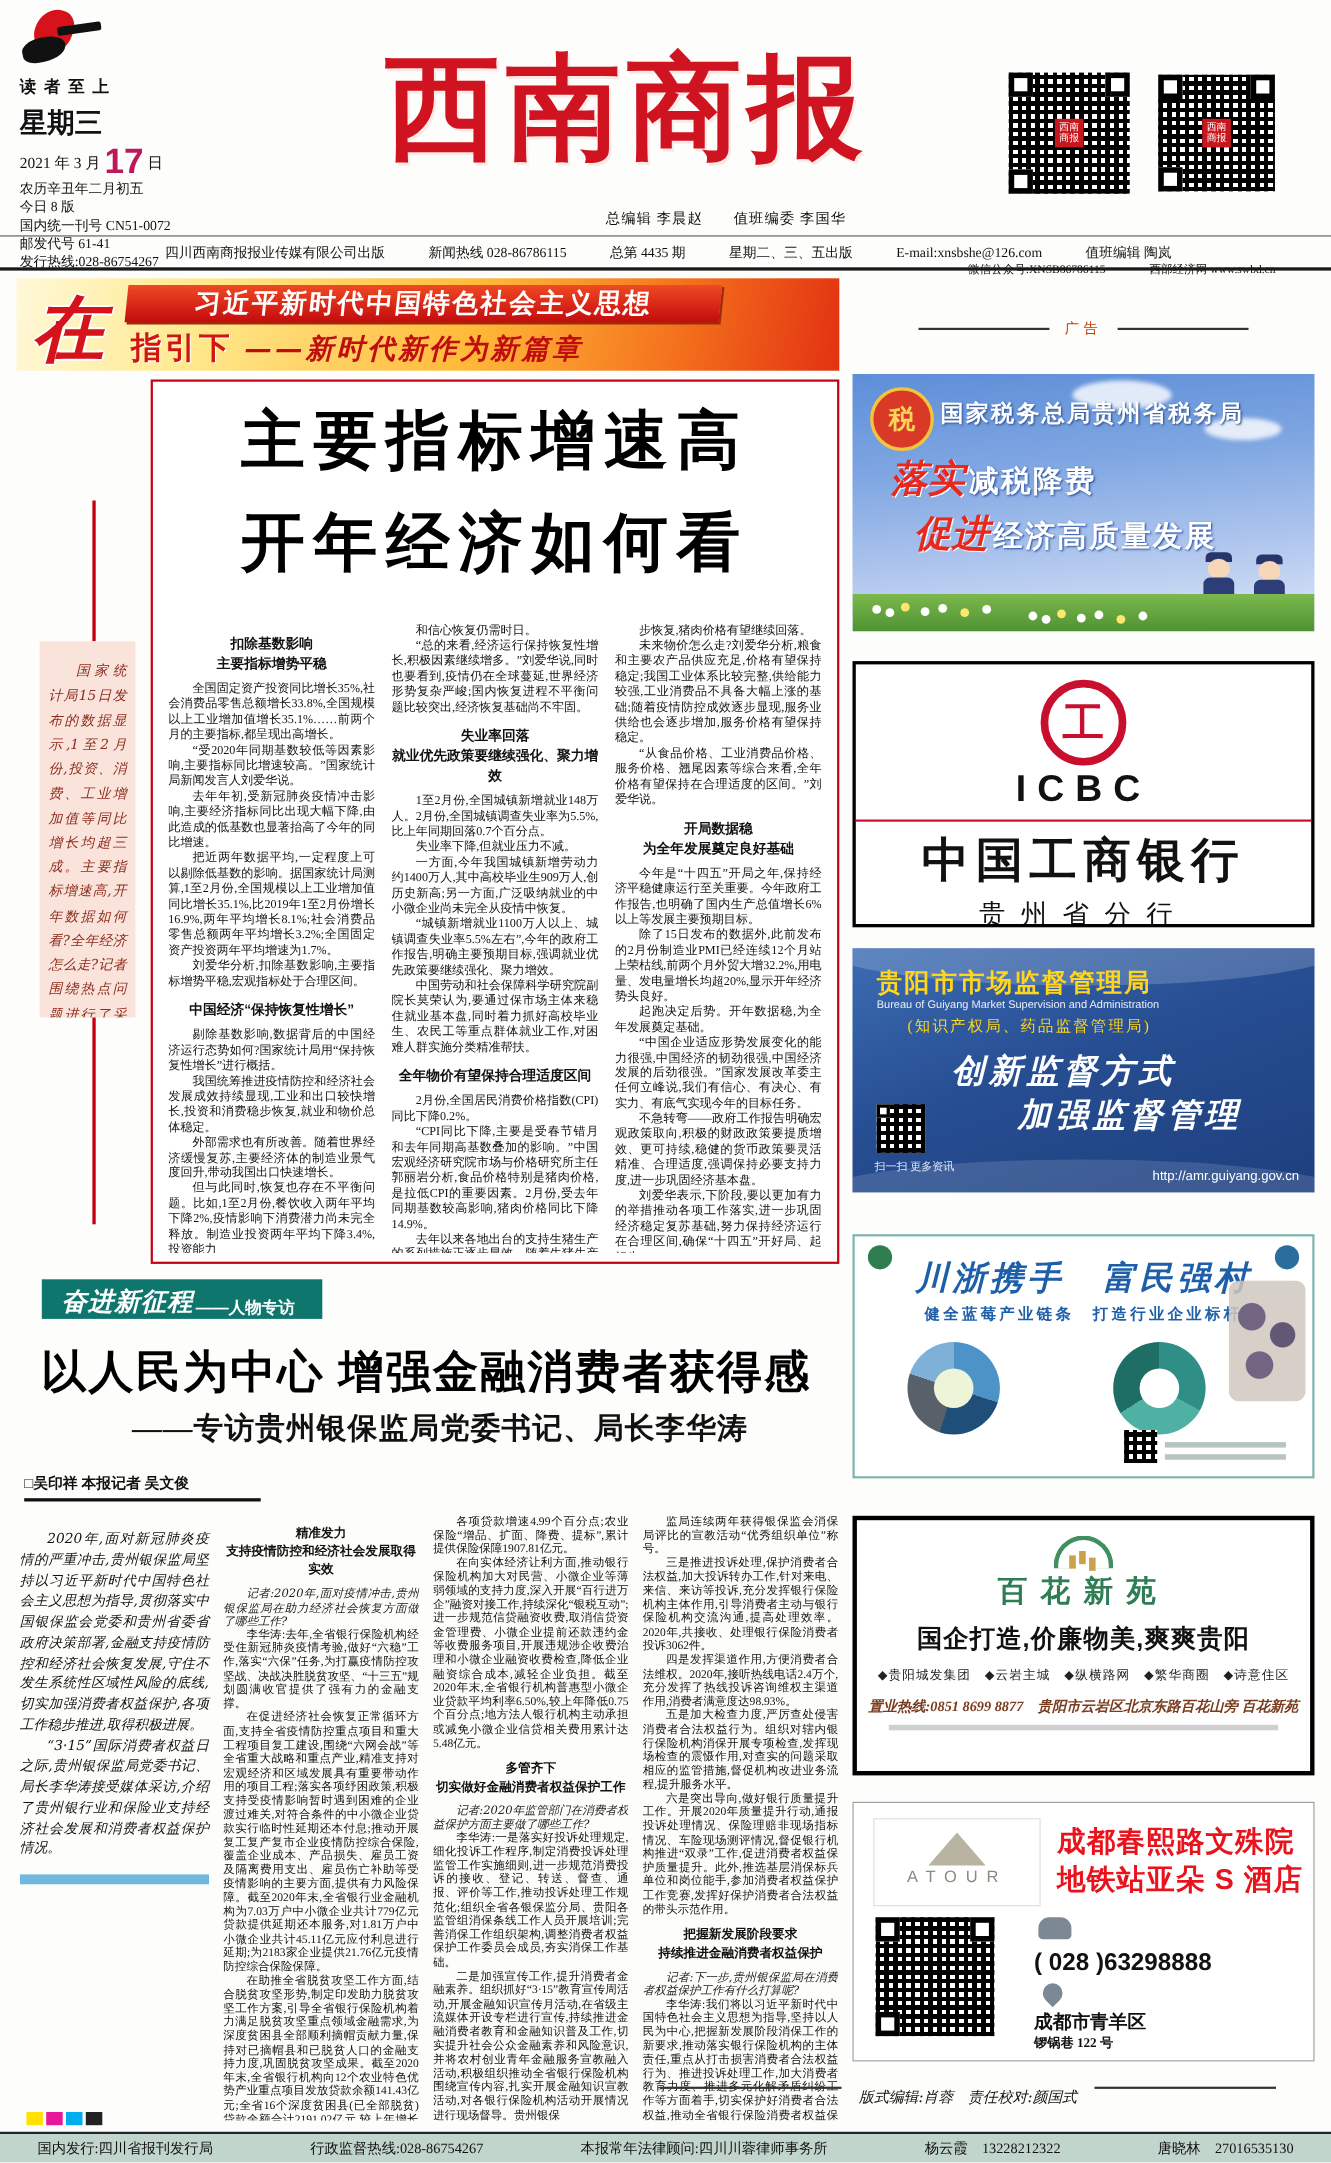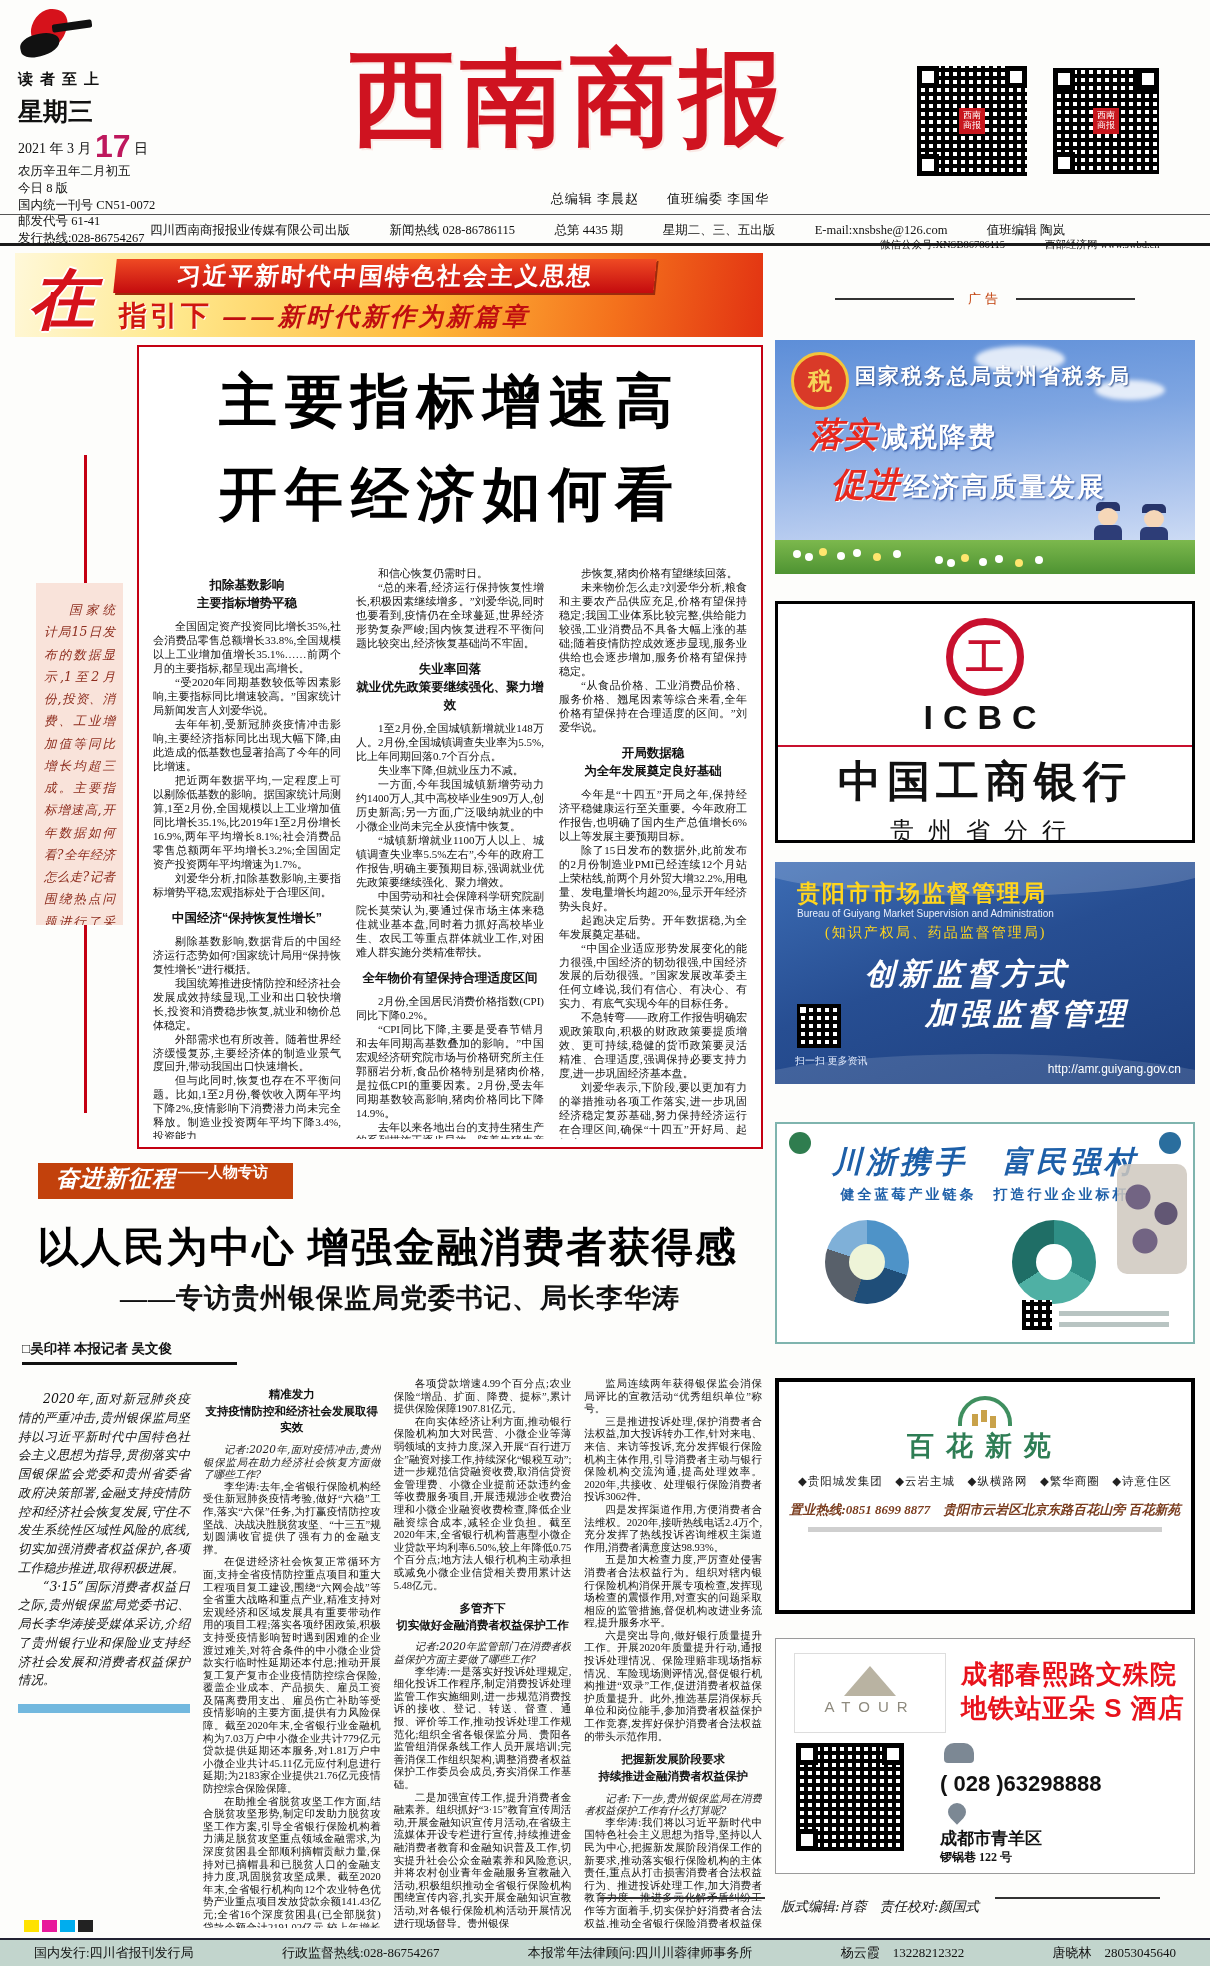--- a/index.html
+++ b/index.html
@@ -61,21 +61,21 @@
 
   
   .railA{left:84px;top:455px;width:3px;height:128px;background:#c40012;}
   .railB{left:84px;top:925px;width:3px;height:188px;background:#c40012;}
   .pink{left:36px;top:583px;width:87px;height:342px;background:#f9e3da;box-sizing:border-box;padding:16px 8px;
         font-size:12.5px;line-height:1.78;color:#8d2c1d;text-align:justify;font-style:italic;
         font-family:"DejaVu Serif",serif;overflow:hidden;}
   .pink p{margin:0;text-indent:2em;}
 
   
-  .s2banner{left:38px;top:1163px;width:255px;height:36px;background:#c2410c;color:#fff;display:flex;align-items:flex-start;padding-left:18px;box-sizing:border-box;gap:2px;}
+  .s2banner{left:38px;top:1163px;width:255px;height:36px;background:#0f766e;color:#fff;display:flex;align-items:flex-end;padding-left:18px;box-sizing:border-box;gap:2px;}
   .s2banner .t1{font-size:23px;font-weight:900;font-style:italic;font-family:"DejaVu Serif",serif;letter-spacing:1px;}
   .s2banner .t2{font-size:15px;font-weight:bold;font-family:"Liberation Sans",sans-serif;}
   .s2head{left:0;top:1220px;width:775px;text-align:center;font-size:41px;font-weight:900;letter-spacing:2px;color:#000;}
   .s2sub{left:0;top:1280px;width:800px;text-align:center;font-size:27px;font-weight:bold;letter-spacing:1px;}
   .byline{left:22px;top:1340px;font-size:13.5px;font-weight:bold;}
   .byrule{left:22px;top:1362px;width:215px;height:3px;background:#111;}
   .a2cols{left:18px;top:1378px;width:744px;height:550px;display:flex;gap:13px;overflow:hidden;}
   .a2cols .colA{width:172px;flex:none;font-size:12.5px;line-height:1.5;text-align:justify;font-family:"DejaVu Serif",serif;margin-top:12px;}
   .a2cols .colA .blk-q{font-style:italic;text-indent:2em;color:#111;}
   .a2cols .col{flex:1;overflow:hidden;font-size:10.5px;line-height:1.2;text-align:justify;}
@@ -400,20 +400,21 @@
   <div class="qr qrbx2"></div>
   <div class="mini ni"></div>
     <div class="mini2 ni"></div>
 </div>
 
 <div class="abs ad bh">
   <div class="logo">
       <i></i>
     </div>
   <div class="nm">百花新苑</div>
+  <div class="sl">国企打造,价廉物美,爽爽贵阳</div>
   <div class="ft">◆贵阳城发集团　◆云岩主城　◆纵横路网　◆繁华商圈　◆诗意住区</div>
   <div class="hl">置业热线:0851 8699 8877　贵阳市云岩区北京东路百花山旁 百花新苑</div>
   <div class="tiny ni"></div>
 </div>
 
 <div class="abs ad at">
   <div class="abx">
     <div class="tri"></div>
     <div class="aen">ATOUR</div>
   </div>
@@ -439,14 +440,14 @@
   <i style="background:#ffe200;"></i>
     <i style="background:#e8189b;"></i>
     <i style="background:#00adee;"></i>
     <i style="background:#222;"></i>
 </div>
 <div class="abs footer">
   <span>国内发行:四川省报刊发行局</span>
   <span>行政监督热线:028-86754267</span>
   <span>本报常年法律顾问:四川川蓉律师事务所</span>
   <span>杨云霞　13228212322</span>
-  <span>唐晓林　28053045640</span>
+  <span>唐晓林　27016535130</span>
 </div>
 
 </body></html>

